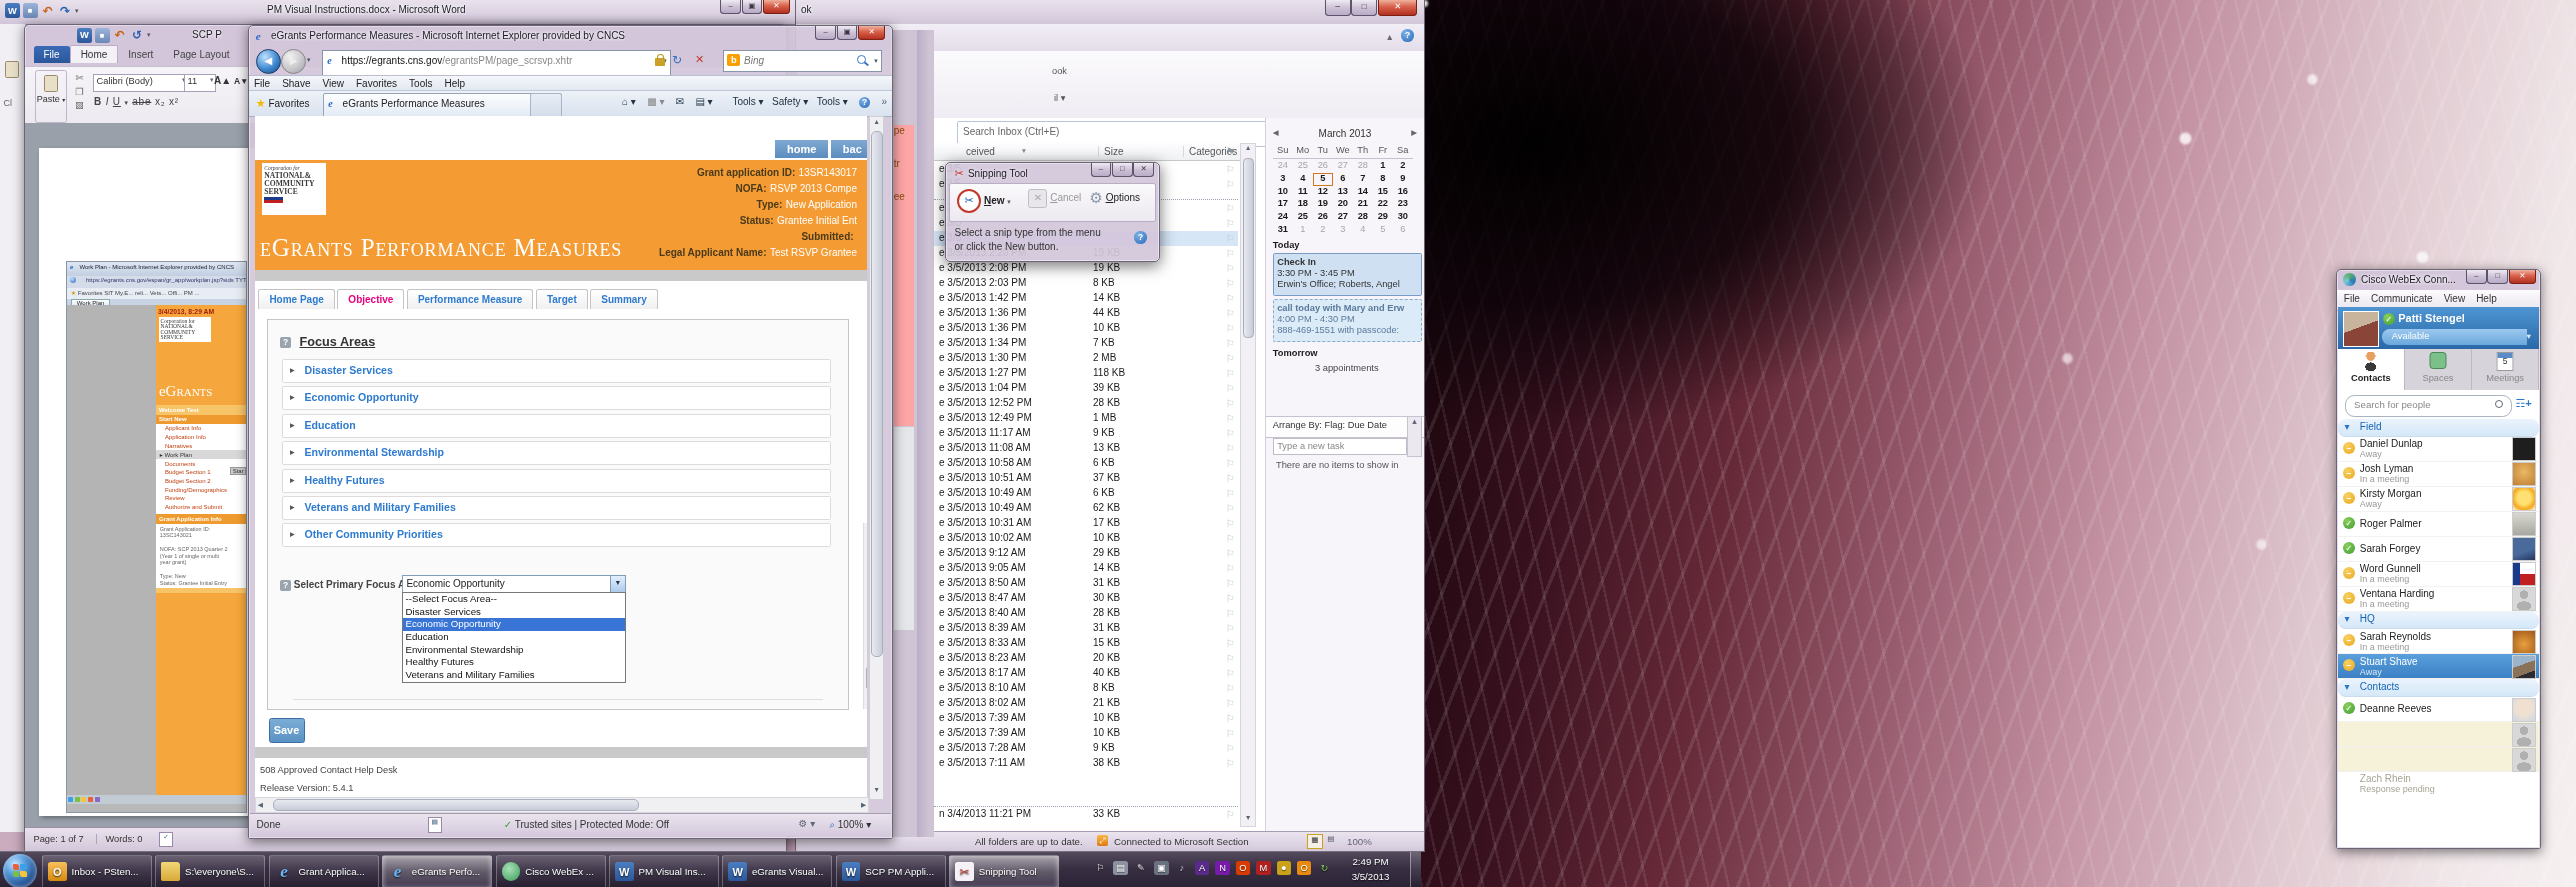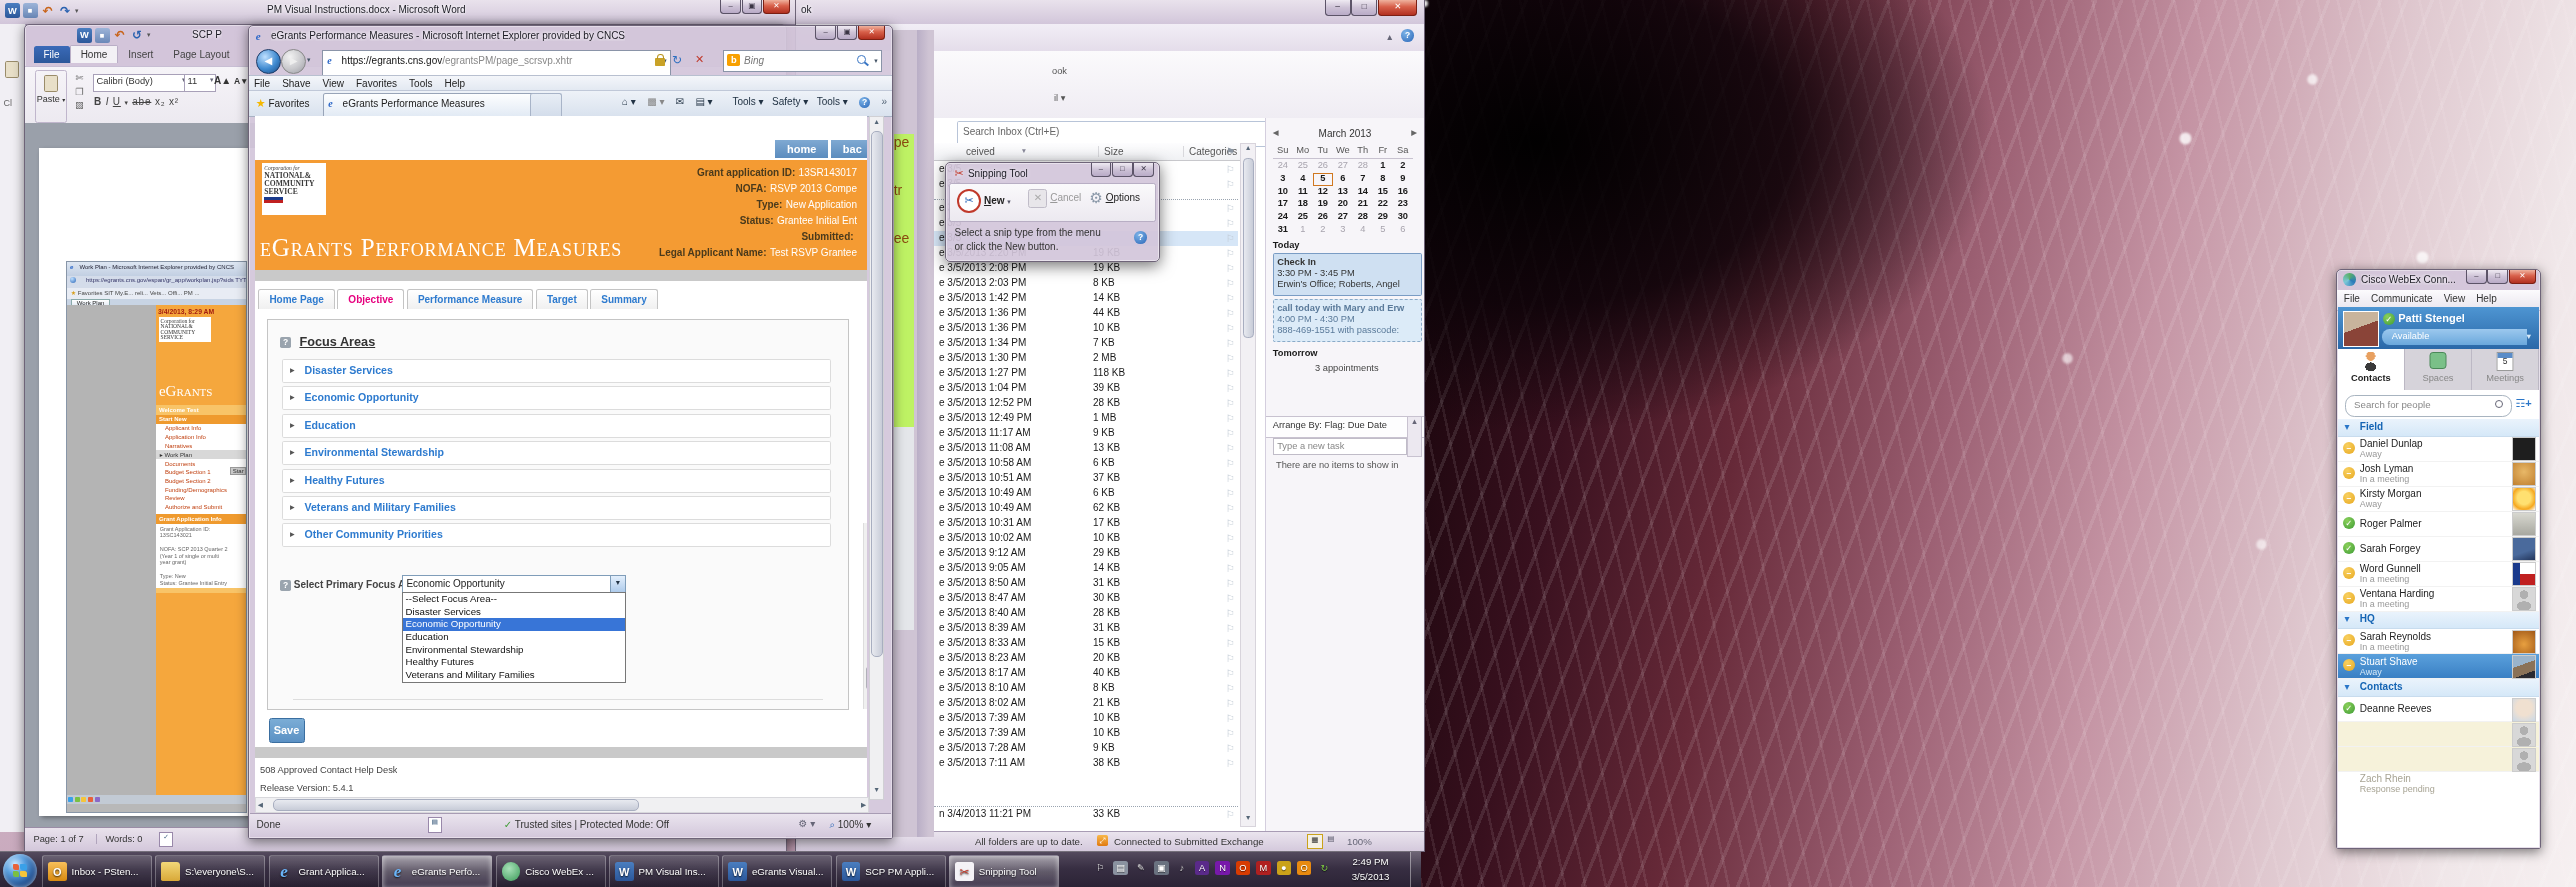--- a/index.html
+++ b/index.html
@@ -186,21 +186,21 @@
   .ddopt.sel{background:#3875D7;color:#fff;}
   .pdivider{position:absolute;left:25px;right:25px;top:379px;border-top:0.8px solid #ddd;}
   .savebtn{position:absolute;left:13.5px;top:602px;width:34px;height:23px;background:linear-gradient(#7badd6,#5b91c4);
     border:0.8px solid #3a6ea0;border-radius:2.5px;color:#fff;font-weight:bold;font-size:11px;text-align:center;line-height:22px;}
   .pfoot{position:absolute;left:5px;font-size:9.3px;color:#444;}
   .ifscroll{position:absolute;left:595px;top:203px;width:12px;bottom:0;background:#f0f0f0;border-left:0.8px solid #ddd;}
   .ifgrip{position:absolute;left:1.7px;top:144px;width:7.6px;height:20px;background:#d8d8dc;border:0.8px solid #b0b0b8;border-radius:1.7px;}
 
   
   .sliver{left:891px;top:30px;width:42px;height:807px;background:#cfc4d4;border-left:0.8px solid #9a8ca6;}
-  .sl-orange{position:absolute;left:1.7px;top:104px;width:20px;height:301px;background:#bef264;color:#8a4a10;font-size:14px;overflow:hidden;}
+  .sl-orange{position:absolute;left:1.7px;top:95px;width:20px;height:301px;background:#fca5a5;color:#8a4a10;font-size:10px;overflow:hidden;}
   .sl-gray{position:absolute;left:1.7px;top:397px;width:20px;height:203px;background:#e4e6ea;}
   .sl-bar{position:absolute;right:5px;top:0;width:12px;height:807px;background:linear-gradient(90deg,#b9aec6,#cfc4d4);}
 
   
   .outlook{left:795px;top:0;width:628px;height:851px;background:#e8e3ee;border:0.8px solid #6e6478;border-top:none;}
   .ol-title{position:absolute;left:0;right:0;top:0;height:24px;background:linear-gradient(#e9e2ec,#d2c6da);}
   .ol-ribtabs{position:absolute;left:0;right:0;top:24px;height:27px;background:linear-gradient(#f2eef6,#e4ddea);}
   .ol-ribbon{position:absolute;left:0;right:0;top:51px;height:68px;background:linear-gradient(#fbfafc,#efecf3);border-bottom:0.8px solid #c4bacd;}
   .ol-frag{position:absolute;font-size:9.3px;color:#555;}
   .ol-main{position:absolute;left:0;right:0;top:118px;bottom:18.6px;background:#fff;}
@@ -282,22 +282,22 @@
   .ico-person{background:radial-gradient(circle at 50% 22%,#e8a060 0 26%,transparent 27%),
     radial-gradient(ellipse 50% 38% at 50% 78%,#3a3a3a 0 60%,transparent 61%);}
   .ico-spaces{background:#7ac088;border:1.7px solid #4a8858;border-radius:3.4px;width:15px;height:15px;}
   .ico-meet{background:#fff;border:0.8px solid #999;width:15px;height:17px;font-size:8.5px;color:#333;line-height:17px;}
   .ico-meet:before{content:"";position:absolute;left:0;top:0;width:15px;height:4.2px;background:#5a8cc8;}
   .wx-searchrow{position:absolute;left:0.8px;right:0.8px;top:120px;height:29px;background:#fff;}
   .wx-pill{position:absolute;left:6.8px;top:5px;width:157px;height:17px;border:0.8px solid #a8b4c0;border-radius:9.3px;
     font-size:9.7px;color:#888;padding:2.5px 0 0 8.5px;background:#fff;}
   .wx-addp{position:absolute;right:6.8px;top:6.8px;width:17px;height:13.5px;color:#2a76c8;font-weight:bold;font-size:11px;}
   .wx-list{position:absolute;left:0.8px;right:0.8px;top:149px;bottom:0.8px;background:#fff;overflow:hidden;}
-  .wx-group{height:15px;background:linear-gradient(#eaf3fc,#d5e8f8);color:#1464b4;font-weight:bold;font-size:10px;
-    padding:1.7px 0 0 22px;position:relative;border-bottom:0.8px solid #c8dcee;}
+  .wx-group{height:15px;background:linear-gradient(#eaf3fc,#d5e8f8);color:#1464b4;font-weight:normal;font-size:10px;
+    padding:1.7px 0 0 22px;position:relative;border-bottom:0.8px solid #c8dcee;border-radius:8px;}
   .wx-group:before{content:"\25BE";position:absolute;left:6.8px;top:1.7px;color:#2a76c8;}
   .wx-member{position:relative;height:24px;border-bottom:0.8px solid #f2f2f2;}
   .wx-member .nm{position:absolute;left:22px;top:1.7px;font-size:10px;color:#222;}
   .wx-member .st{position:absolute;left:22px;top:12.7px;font-size:9px;color:#999;}
   .wx-member.nost .nm{top:6px;}
   .wx-member.sel{background:linear-gradient(#5aa0dc,#3a80c4);}
   .wx-member.sel .nm{color:#fff;} .wx-member.sel .st{color:#d8eaf8;}
   .wx-member.pend{background:#f6f2da;}
   .wx-member.pend .nm,.wx-member.pend .st{color:#a8a494;margin-top:24px;}
   .pres{position:absolute;left:5px;top:5px;width:12px;height:12px;border-radius:50%;color:#fff;font-size:8.5px;
@@ -523,21 +523,21 @@
         <div class="abs" style="left:49px;top:245px;color:#444">3 appointments</div>
         <div class="arrhdr nw"><span>Arrange By: Flag: Due Date</span></div>
         <div class="upbtn">▲</div>
         <div class="taskin nw"><span>Type a new task</span></div>
         <div class="noitems nw">There are no items to show in</div>
       </div>
     </div>
     <div class="olstatus">
       <span class="abs nw" style="left:179px;top:3.4px">All folders are up to date.</span>
       <span class="abs" style="left:301px;top:2.5px;width:11px;height:11px;background:linear-gradient(#f8b84a,#e07a10);border-radius:1.7px;color:#fff;font-size:7.6px;text-align:center;line-height:11px">⤢</span>
-      <span class="abs nw" style="left:318px;top:3.4px">Connected to Submitted Exchange</span>
+      <span class="abs nw" style="left:318px;top:3.4px">Connected to Microsoft Section</span>
       <span class="abs" style="left:511px;top:1.7px;width:13.5px;height:12.7px;border:0.8px solid #caa21a;background:#f4f0e4;text-align:center;font-size:7.6px">▦</span>
       <span class="abs" style="left:528px;top:1.7px;width:13.5px;height:12.7px;text-align:center;font-size:7.6px;color:#556">▤</span>
       <span class="abs" style="left:551px;top:3.4px;color:#667">100%</span>
     </div>
   </div>
 
   <div class="abs wordback">
     <span class="qat">
       <span class="qchip qw">W</span>
       <span class="qchip qd">■</span>

